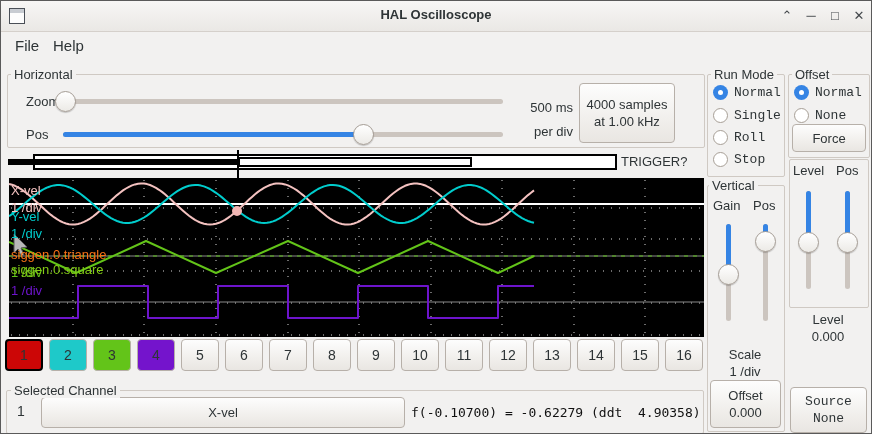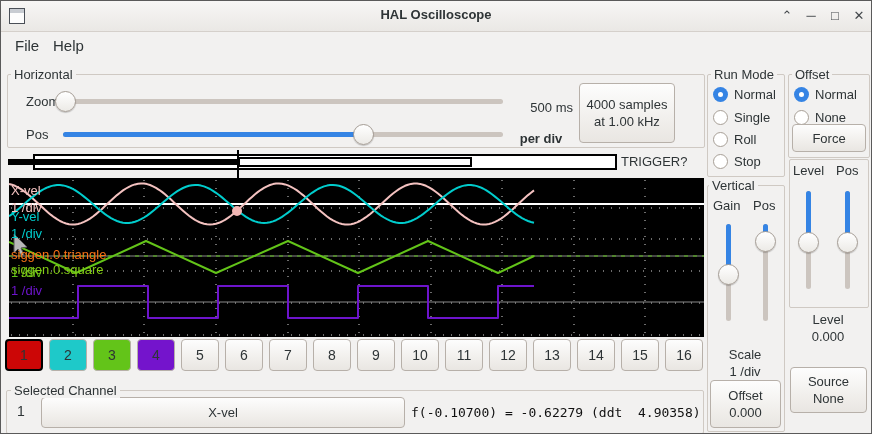--- a/index.html
+++ b/index.html
@@ -19,21 +19,21 @@
   .framelabel{position:absolute;background:#f2f1f0;padding:0 3px;font-size:13px;z-index:3;}
   
   .btn{position:absolute;background:linear-gradient(#fdfdfd,#f1efec 60%,#e9e6e2);border:1px solid #b7b0a9;border-radius:4px;color:#2e3436;display:flex;flex-direction:column;align-items:center;justify-content:center;font-size:13px;line-height:17px;box-sizing:border-box;}
   
   .htrack{position:absolute;height:5px;background:#ccc5bf;border-radius:3px;}
   .hfill{position:absolute;height:5px;background:#3584e4;border-radius:3px;}
   .vtrack{position:absolute;width:5px;background:#ccc5bf;border-radius:3px;}
   .vfill{position:absolute;width:5px;background:#3584e4;border-radius:3px;}
   .knob{position:absolute;width:21px;height:21px;border-radius:50%;background:linear-gradient(#ffffff,#eceae6);border:1px solid #a59d95;box-sizing:border-box;box-shadow:0 1px 1px rgba(0,0,0,.2);}
   
-  .radiorow{position:absolute;height:17px;display:flex;align-items:flex-end;gap:6px;}
+  .radiorow{position:absolute;height:17px;display:flex;align-items:flex-start;gap:6px;font-family:Liberation Mono, monospace;}
   .radio{width:15px;height:15px;border-radius:50%;border:1px solid #a79f96;background:#fff;box-sizing:border-box;position:relative;flex:none;}
   .radio.checked{border:none;background:#3584e4;}
   .radio.checked::after{content:'';position:absolute;left:5px;top:5px;width:5px;height:5px;background:#fff;border-radius:50%;}
   
   #scope{position:absolute;left:8px;top:177px;width:695px;height:159px;background:#000;}
   .chlabel{position:absolute;left:2px;font-size:13px;line-height:15px;white-space:nowrap;z-index:2;}
   
   .recouter{position:absolute;left:32px;top:153px;width:584px;height:16px;border:2px solid #000;background:#fff;box-sizing:border-box;}
   .recbar{position:absolute;left:7px;top:158px;width:230px;height:6px;background:#000;}
   .recwin{position:absolute;left:237px;top:156px;width:234px;height:10px;border:2px solid #000;background:#fff;box-sizing:border-box;}
@@ -71,21 +71,21 @@
   <div class="lbl" style="left:25px;top:93px;">Zoom</div>
   <div class="htrack" style="left:62px;top:98px;width:440px;"></div>
   <div class="knob" style="left:54px;top:90px;"></div>
 
   <div class="lbl" style="left:25px;top:126px;">Pos</div>
   <div class="htrack" style="left:62px;top:131px;width:440px;"></div>
   <div class="hfill" style="left:62px;top:131px;width:300px;"></div>
   <div class="knob" style="left:352px;top:123px;"></div>
 
   <div class="lbl ctr" style="left:508px;top:99px;width:64px;text-align:right;">500 ms</div>
-  <div class="lbl ctr" style="left:508px;top:130px;width:64px;font-weight:bold;">per div</div>
+  <div class="lbl ctr" style="left:508px;top:123px;width:64px;text-align:right;">per div</div>
   <div class="btn" style="left:578px;top:82px;width:96px;height:60px;">
     <span>4000 samples</span>
     <span>at 1.00 kHz</span>
   </div>
 
   <div class="recouter"></div>
   <div class="recbar"></div>
   <div class="recwin"></div>
   <div class="recline"></div>
   <div class="lbl" style="left:620px;top:153px;width:82px;">TRIGGER?</div>
@@ -205,18 +205,18 @@
   <div class="lbl" style="left:835px;top:162px;">Pos</div>
   <div class="vtrack" style="left:805px;top:190px;height:98px;"></div>
   <div class="vfill" style="left:805px;top:190px;height:51px;"></div>
   <div class="knob" style="left:797px;top:231px;"></div>
   <div class="vtrack" style="left:844px;top:190px;height:98px;"></div>
   <div class="vfill" style="left:844px;top:190px;height:51px;"></div>
   <div class="knob" style="left:836px;top:231px;"></div>
 
   <div class="lbl ctr" style="left:787px;top:311px;width:80px;">Level</div>
   <div class="lbl ctr" style="left:787px;top:328px;width:80px;">0.000</div>
-  <div class="btn" style="left:789px;top:366px;width:77px;height:46px;">
+  <div class="btn" style="left:789px;top:386px;width:77px;height:46px;font-family:Liberation Mono, monospace;">
     <span>Source</span>
     <span>None</span>
   </div>
 
 </div>
 
 </body></html>

